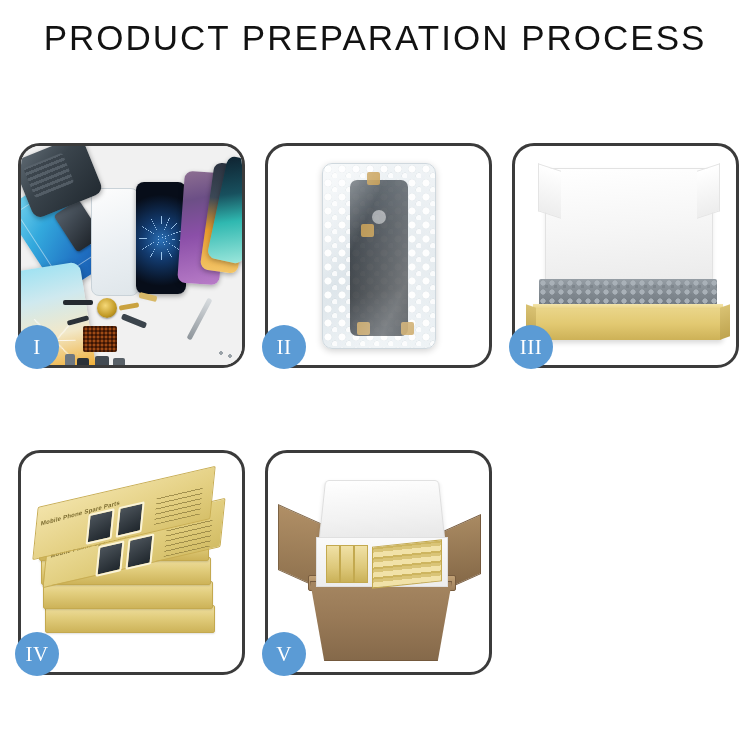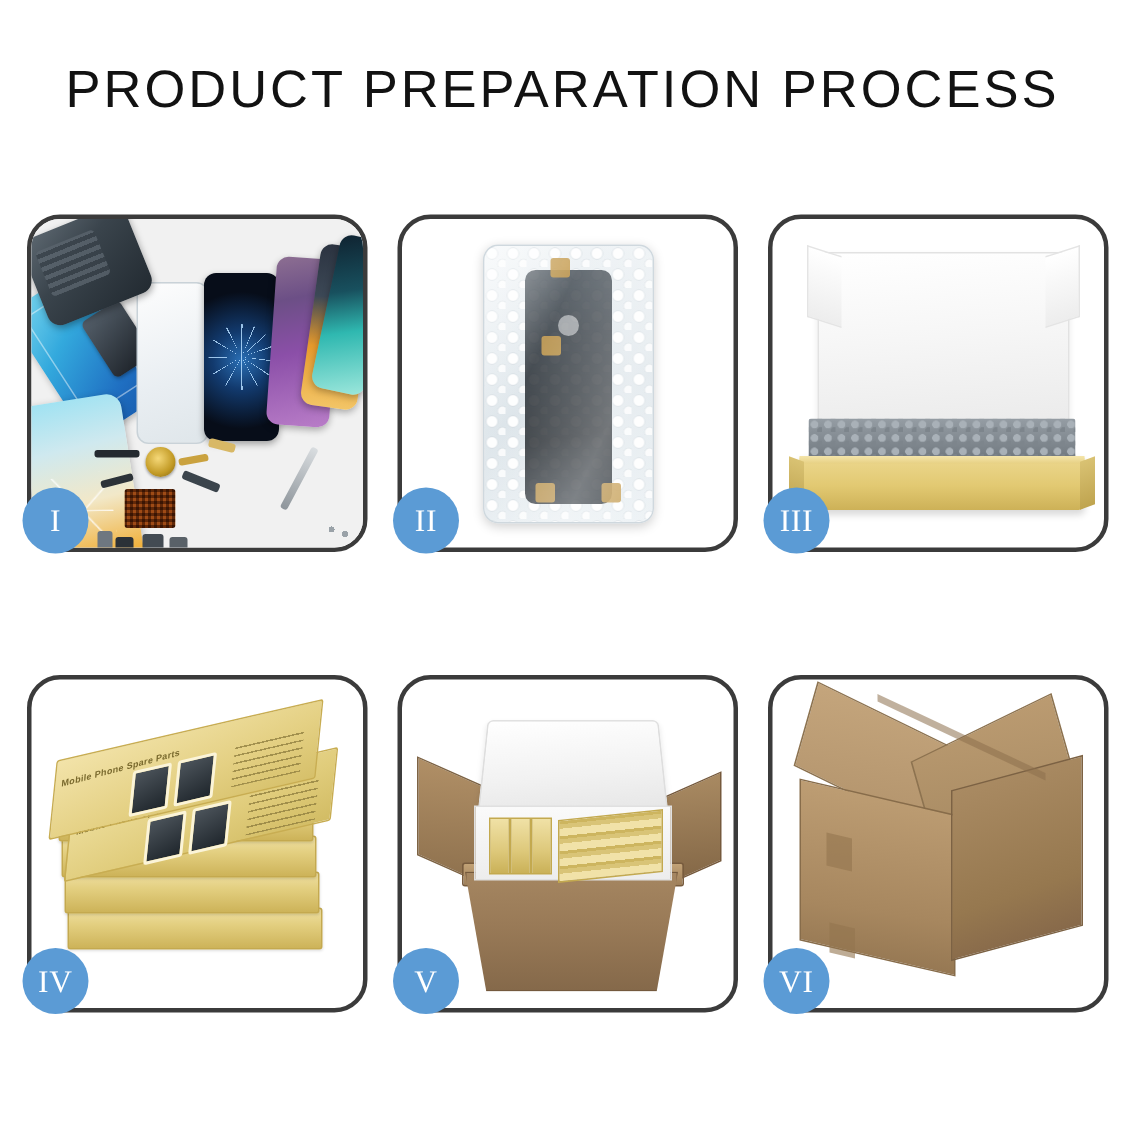--- a/index.html
+++ b/index.html
@@ -7,21 +7,21 @@
     width:750px;height:750px;
     background:#ffffff;
     font-family:"Liberation Sans", sans-serif;
     overflow:hidden;
   }
   #page{position:relative;width:750px;height:750px;background:#fff;}
 
   
   .header{position:absolute;left:0;top:0;width:750px;text-align:center;}
   .title{
-    margin:0;padding-top:42px;
+    margin:0;padding-top:20px;
     font-size:35px;font-weight:400;letter-spacing:2.0px;
     color:#121212;line-height:1.0;
     font-family:"Liberation Sans", sans-serif;
   }
   .subtitle{
     margin:0;padding-top:12px;
     font-size:15.5px;font-weight:400;letter-spacing:.15px;
     color:#2b2b2b;
     font-family:"Liberation Sans", sans-serif;
   }
@@ -482,29 +482,15 @@
           <div class="foaminner"></div>
           <div class="ybox5 y1"></div>
           <div class="ybox5 y2"></div>
           <div class="ybox5 y3"></div>
           <div class="ystackr"></div>
         </div>
       </div>
       <div class="badge">V</div>
     </div>
 
-    <div class="panel p6">
-      <div class="inner">
-        <div class="p6scene">
-          <div class="c-top"></div>
-          <div class="c-top2"></div>
-          <div class="c-front"></div>
-          <div class="c-side"></div>
-          <div class="c-seam"></div>
-          <div class="c-tape1"></div>
-          <div class="c-tape2"></div>
-        </div>
-      </div>
-      <div class="badge">VI</div>
-    </div>
 
   </div>
 </div>
 
 </body></html>

